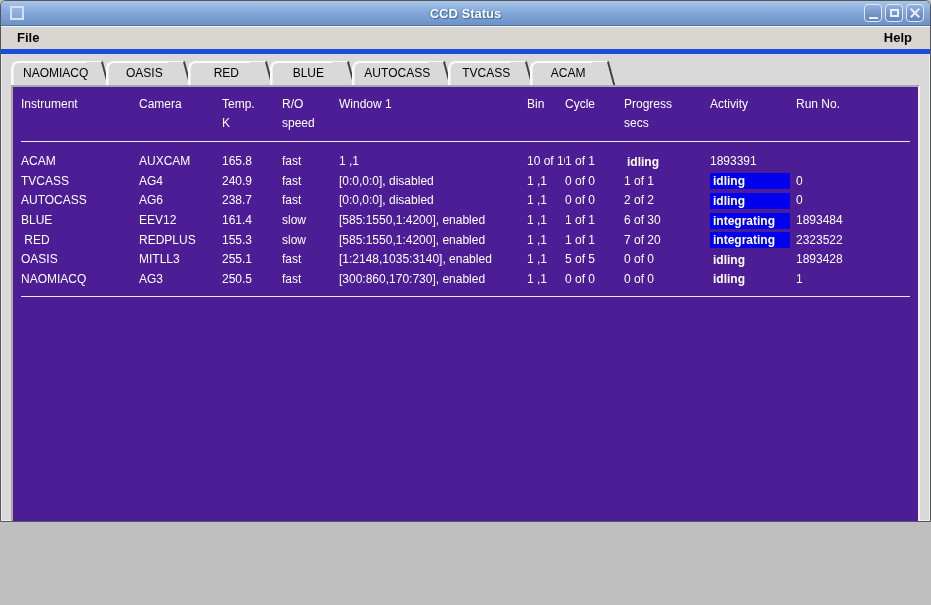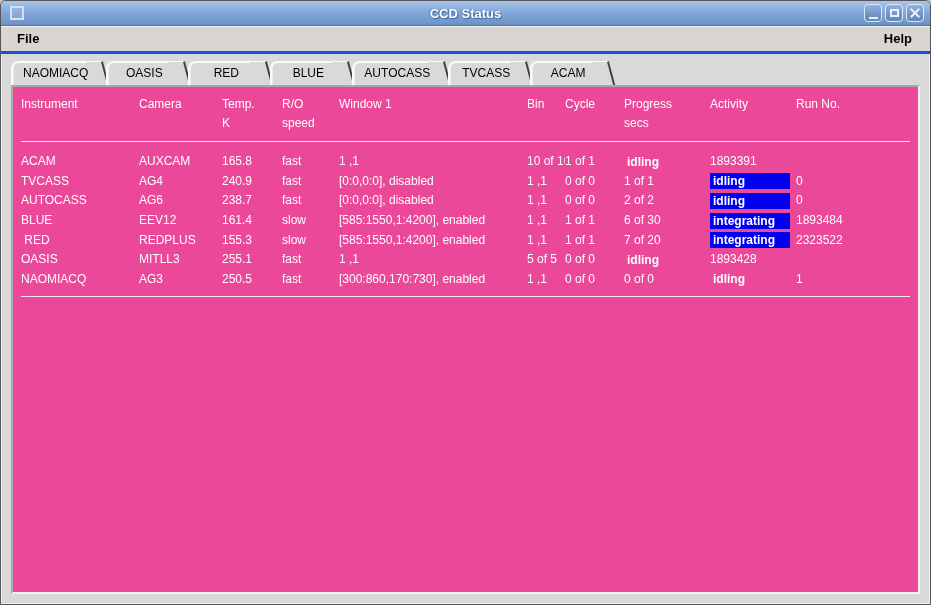--- a/index.html
+++ b/index.html
@@ -1,18 +1,18 @@
 <!DOCTYPE html>
 <html><head>
 <meta charset="utf-8">
 <style>
   * { box-sizing: border-box; }
   html,body { margin:0; padding:0; background:#bfbfbf; }
   .window {
-    position:relative; width:931px; height:605px;
+    position:relative; width:931px; height:522px;
     background:#d9d9d9;
     border:1px solid #55565a;
     border-radius:6px 6px 0 0;
     font-family:"Liberation Sans", sans-serif;
     overflow:hidden;
     box-shadow: inset 1px 0 0 #ededed, inset -1px 0 0 #ededed, inset 0 -1px 0 #ededed;
   }
 
   
   .titlebar {
@@ -43,21 +43,21 @@
   .g-close { position:relative; width:10px; height:10px; }
   .g-close::before, .g-close::after {
     content:""; position:absolute; left:4px; top:-1px; width:2px; height:12px; background:#eaf0f9;
   }
   .g-close::before { transform:rotate(45deg); }
   .g-close::after { transform:rotate(-45deg); }
 
   
   .menubar {
     height:28px; background:#d9d6d2;
-    border-bottom:3px solid #1d4ed8;
+    border-bottom:5px solid #1d4ed8;
     box-shadow:inset 0 1px 0 #f4f4f4;
     display:flex; align-items:center;
     font-size:13px; font-weight:bold; color:#000;
   }
   .menu-item { padding:4px 10px; cursor:pointer; }
   .menu-item.left { margin-left:6px; }
   .menu-item.right { margin-left:auto; margin-right:8px;text-align:right; }
 
   
   .tabbar {
@@ -86,21 +86,21 @@
   .tab.active { height:25px; z-index:4; }
   .tab.active::before { box-shadow:inset 1px 1px 0 #ffffff, inset 2px 0 0 #f0f0f0; }
   .tab .focus {
     position:absolute; left:3px; right:14px; bottom:2px; height:0;
     border-top:2px dashed #9a9a9a; z-index:2; display:block;
   }
 
   
   .page {
     position:absolute; left:10px; top:84px; width:909px; height:509px;
-    background:#ec4899;
+    background:#4c1d95;
     border:2px solid;
     border-color:#a8a8a8 #f2f2f2 #f2f2f2 #a8a8a8;
   }
   .tbl {
     position:absolute; inset:0; padding:10px 8px 0 8px;
     color:#ffffff; font-size:12px; line-height:15px;
   }
   .grid {
     display:grid;
     grid-template-columns:118px 83px 60px 57px 188px 38px 59px 86px 86px auto;
@@ -250,20 +250,21 @@
             <div>1 of 1</div>
             <div>7 of 20</div>
             <div><span class="badge on" style="background: rgb(0, 0, 238);">integrating</span></div>
             <div>2323522</div>
           </div>
           <div class="grid row">
             <div>OASIS</div>
             <div>MITLL3</div>
             <div>255.1</div>
             <div>fast</div>
+            <div>[1:2148,1035:3140], enabled</div>
             <div>1 ,1</div>
             <div>5 of 5</div>
             <div>0 of 0</div>
             <div><span class="badge">idling</span></div>
             <div>1893428</div>
           </div>
           <div class="grid row">
             <div>NAOMIACQ</div>
             <div>AG3</div>
             <div>250.5</div>

